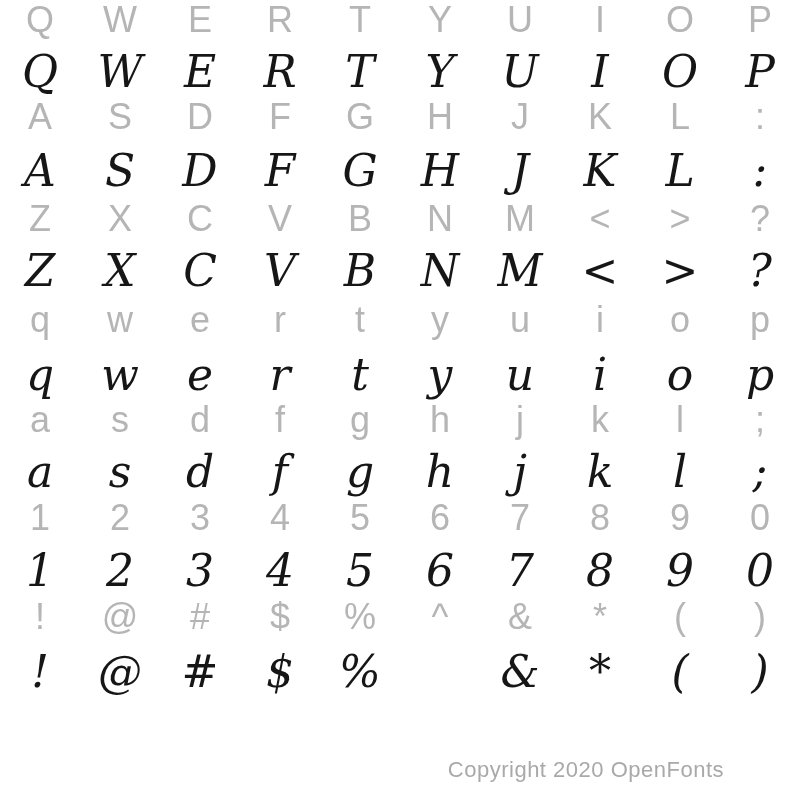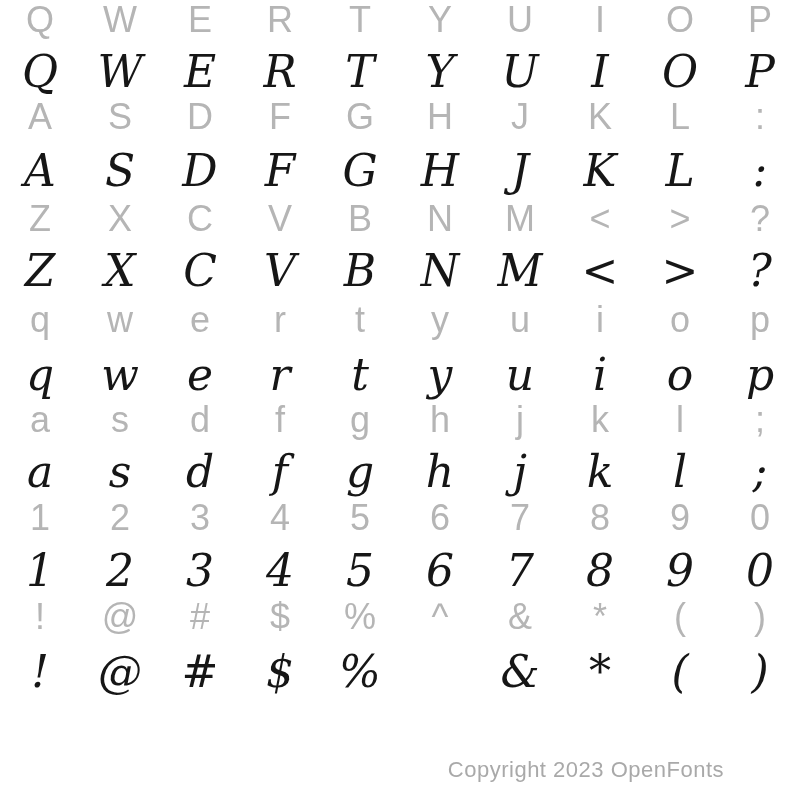--- a/index.html
+++ b/index.html
@@ -216,14 +216,14 @@
         <span class="cell">#</span>
         <span class="cell">$</span>
         <span class="cell">%</span>
         <span class="cell"></span>
         <span class="cell">&amp;</span>
         <span class="cell">*</span>
         <span class="cell">(</span>
         <span class="cell">)</span>
       </div>
     </div>
-  <div class="copyright">Copyright 2023 OpenFonts</div>
+  <div class="copyright">Copyright 2020 OpenFonts</div>
 </div>
 
 </body></html>

